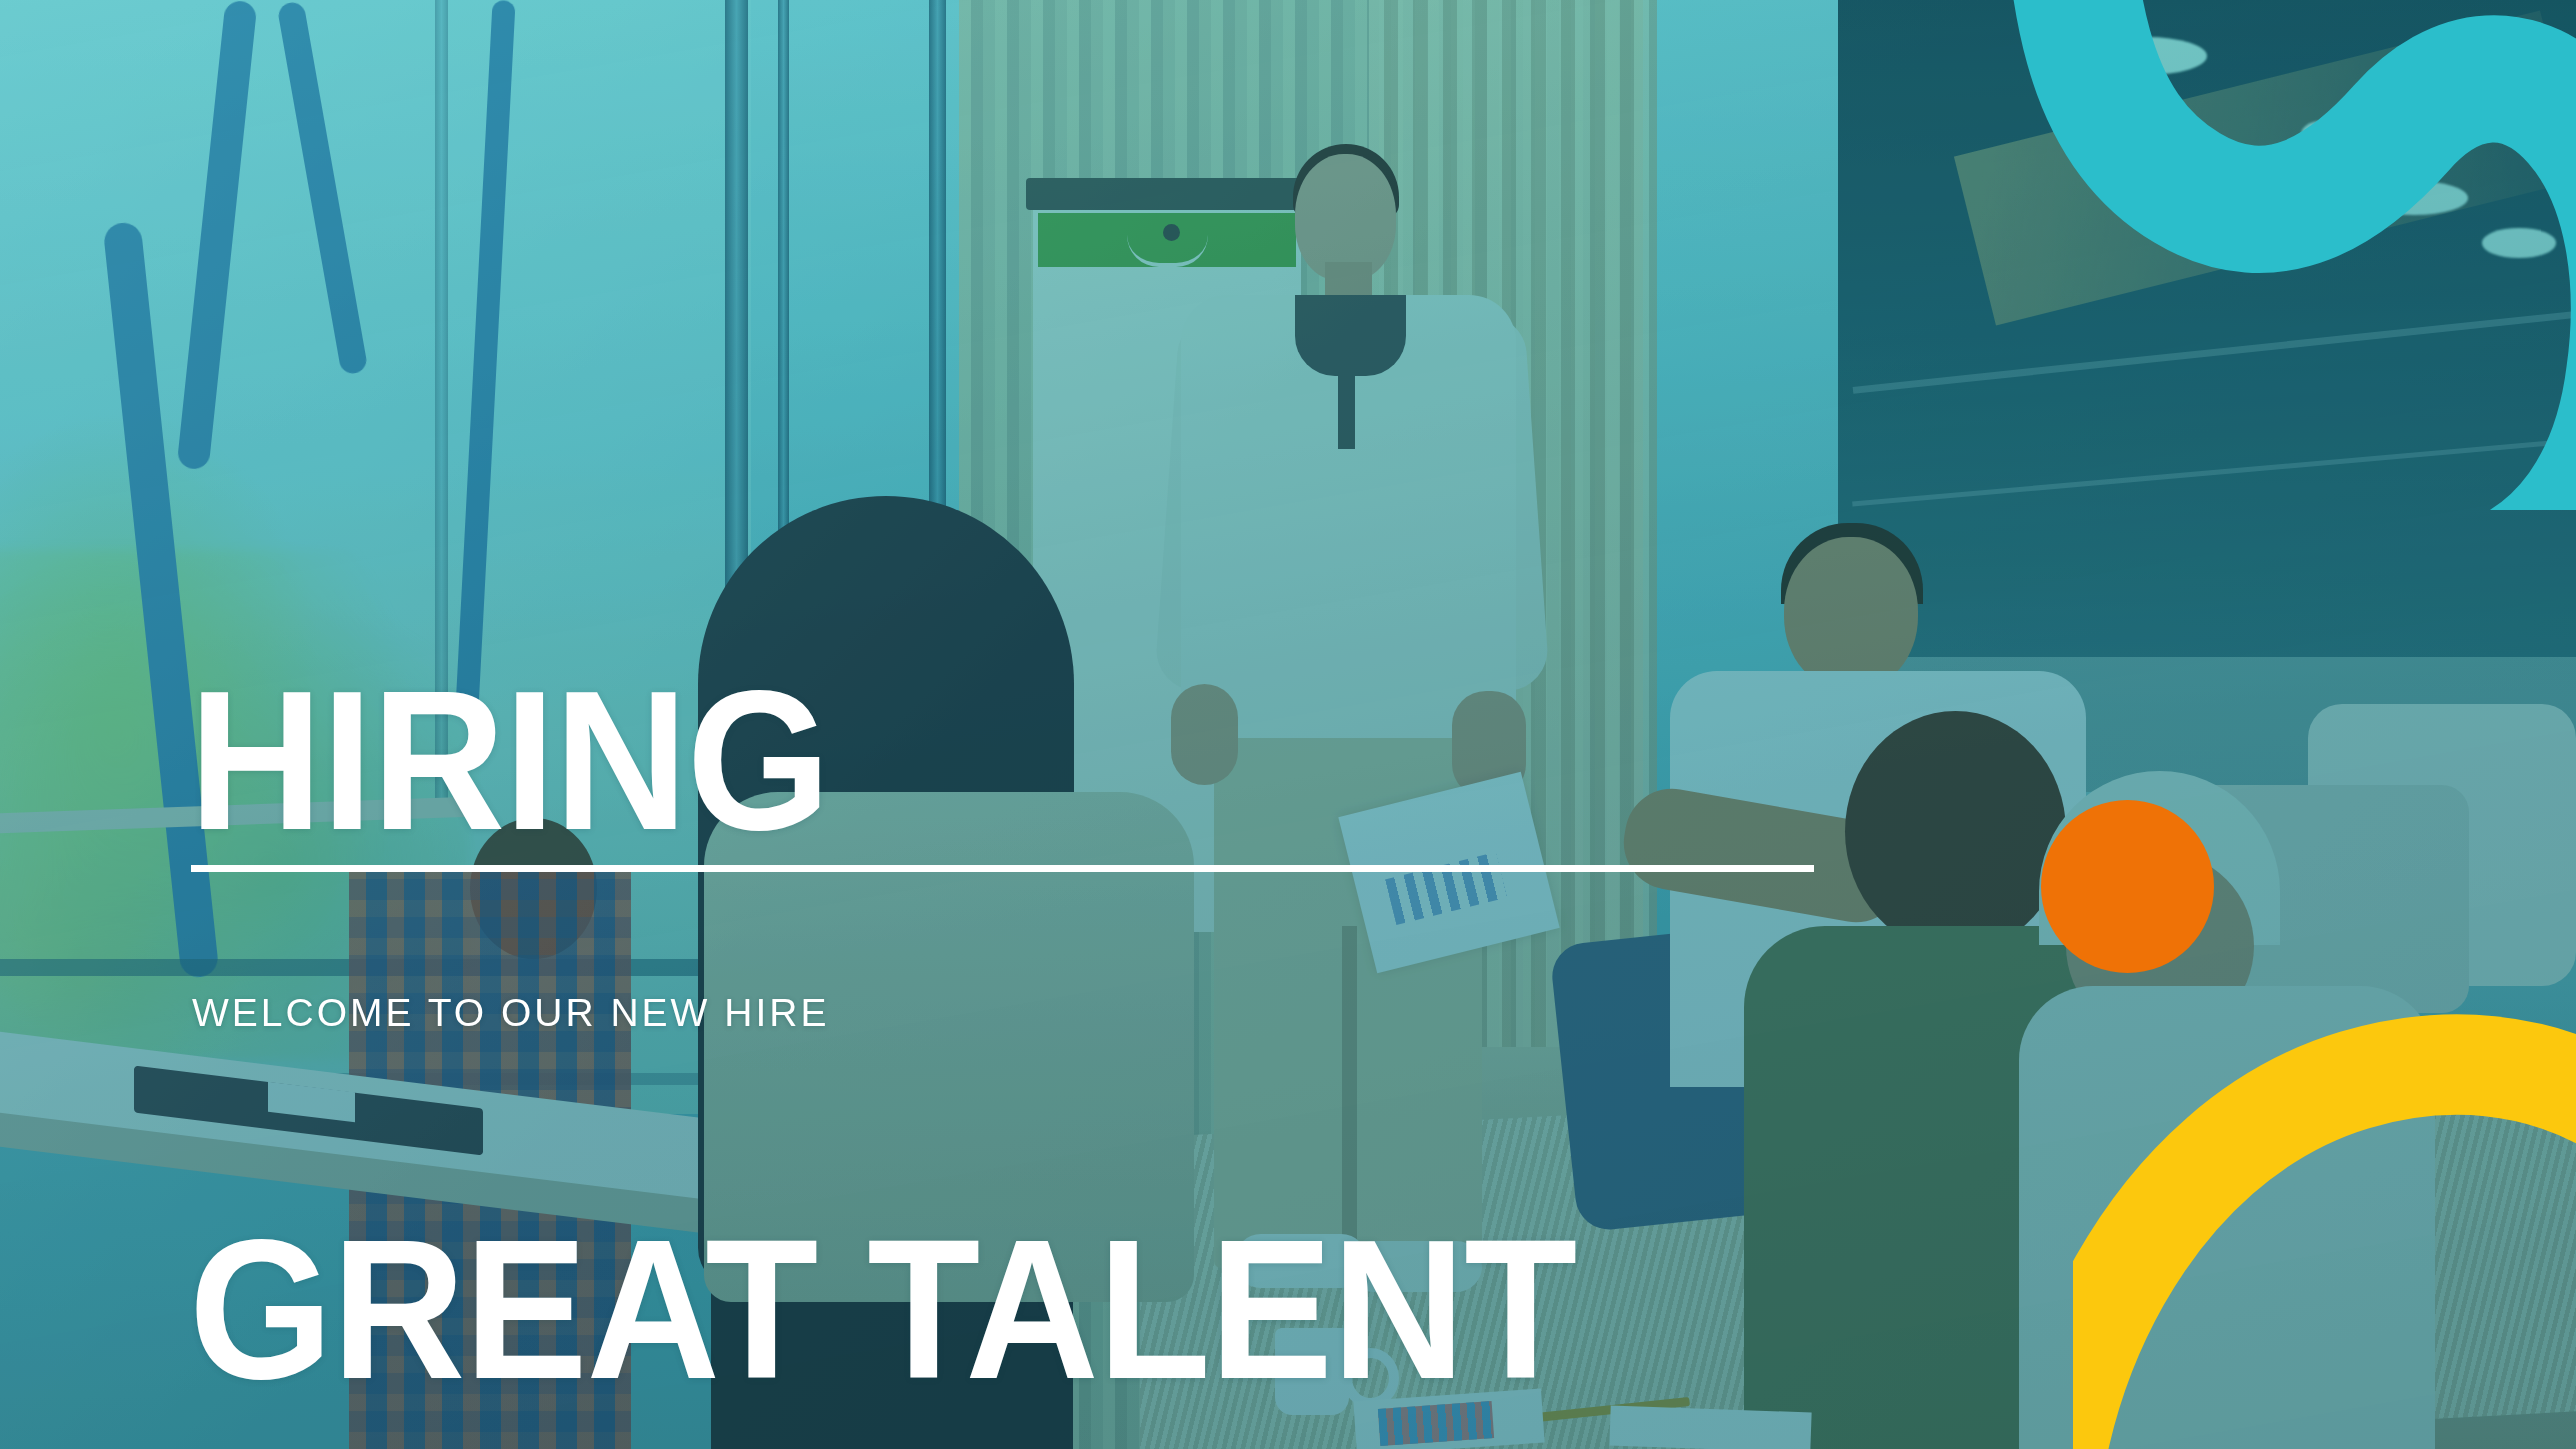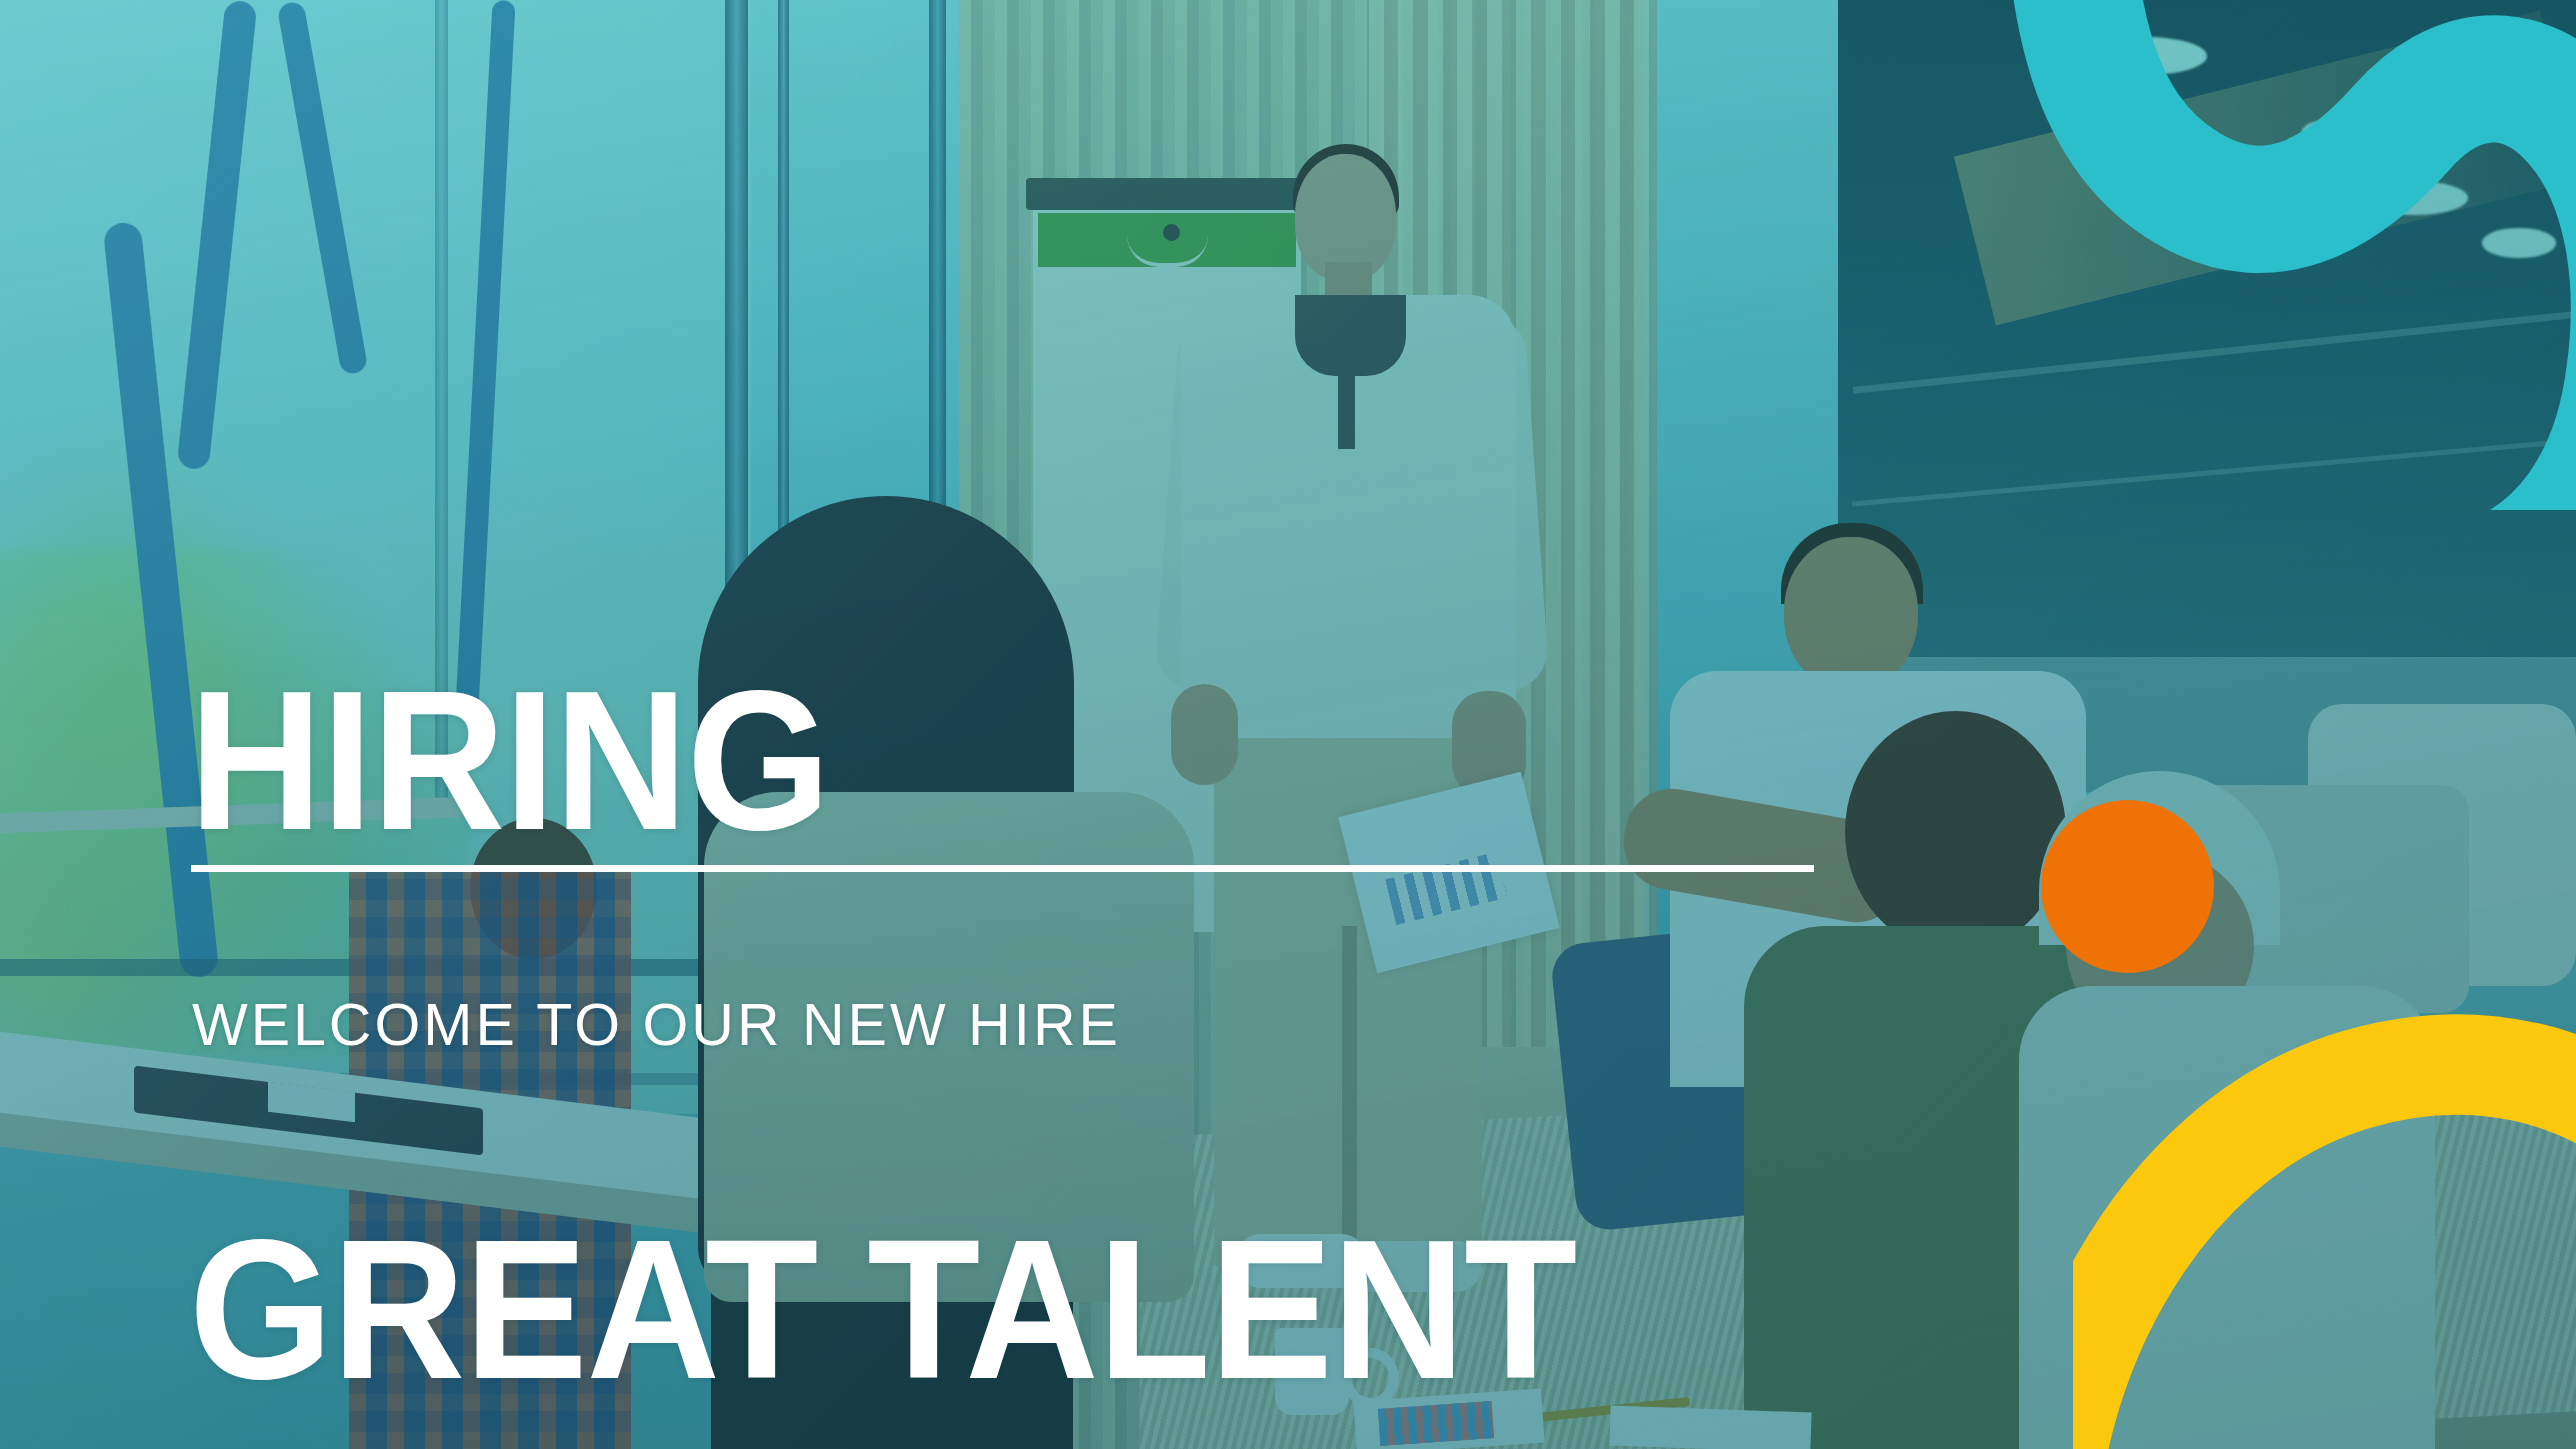--- a/index.html
+++ b/index.html
@@ -236,21 +236,21 @@
   .headline .l2{display:block;}
 
   .divider{
     position:absolute;left:191px;top:865px;width:1623px;height:7.4px;background:#ffffff;
   }
   .subhead{
     position:absolute;left:192px;top:991px;
     color:#ffffff;
     font-family:"Liberation Sans", sans-serif;
     font-weight:400;
-    font-size:59px;
+    font-size:39px;
     letter-spacing:3px;
     white-space:pre;
     text-shadow:0 1.3px 5.4px rgba(0,50,60,.25);
   }
 </style>
 </head>
 <body>
 
 <div id="stage">
 

